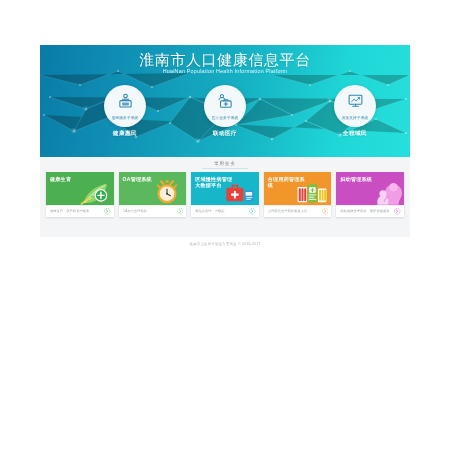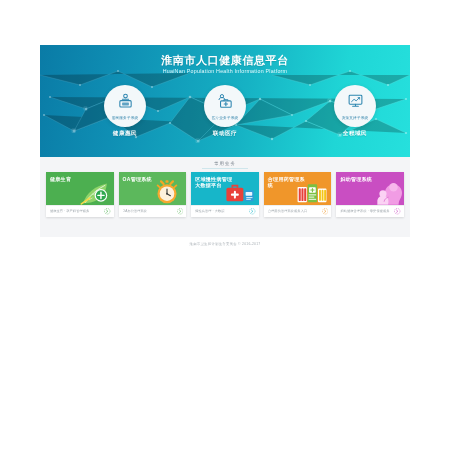--- a/index.html
+++ b/index.html
@@ -6,21 +6,21 @@
   body{width:450px;height:450px;font-family:"Liberation Sans","DejaVu Sans",sans-serif;overflow:hidden;}
 
   #page{position:relative;width:450px;height:450px;background:#ffffff;}
 
   
   #hero{position:absolute;left:40px;top:45px;width:370px;height:112px;
         background:linear-gradient(100deg,#0a7ba6 0%,#0f8fb4 22%,#16b2c4 55%,#1fd6d6 80%,#26e0dd 100%);
         overflow:hidden;}
   .net{position:absolute;inset:0;opacity:.45;}
   .title-wrap{position:absolute;left:0;right:0;top:9px;text-align:center;}
-  .title-cn{font-size:11px;color:#ffffff;font-weight:bold;letter-spacing:.6px;line-height:12px;
+  .title-cn{font-size:15px;color:#ffffff;font-weight:normal;letter-spacing:.6px;line-height:12px;
             text-shadow:0 1px 1px rgba(0,0,0,.12);}
   .title-en{font-size:5.3px;color:#e6fbff;letter-spacing:.25px;line-height:9px;margin-top:1px;}
 
   
   .circ-row{position:absolute;left:0;right:0;top:40px;height:72px;}
   .circ-item{position:absolute;width:66px;text-align:center;}
   .circ{width:42px;height:42px;border-radius:50%;background:#f3f8fa;margin:0 auto;
         position:relative;box-shadow:0 1px 4px rgba(0,0,0,.13);}
   .circ .glyph{position:absolute;left:0;right:0;top:6px;height:20px;display:flex;align-items:center;justify-content:center;}
   .circ .sub{position:absolute;left:0;right:0;bottom:7px;font-size:3.6px;color:#2a7fa8;letter-spacing:.2px;}

